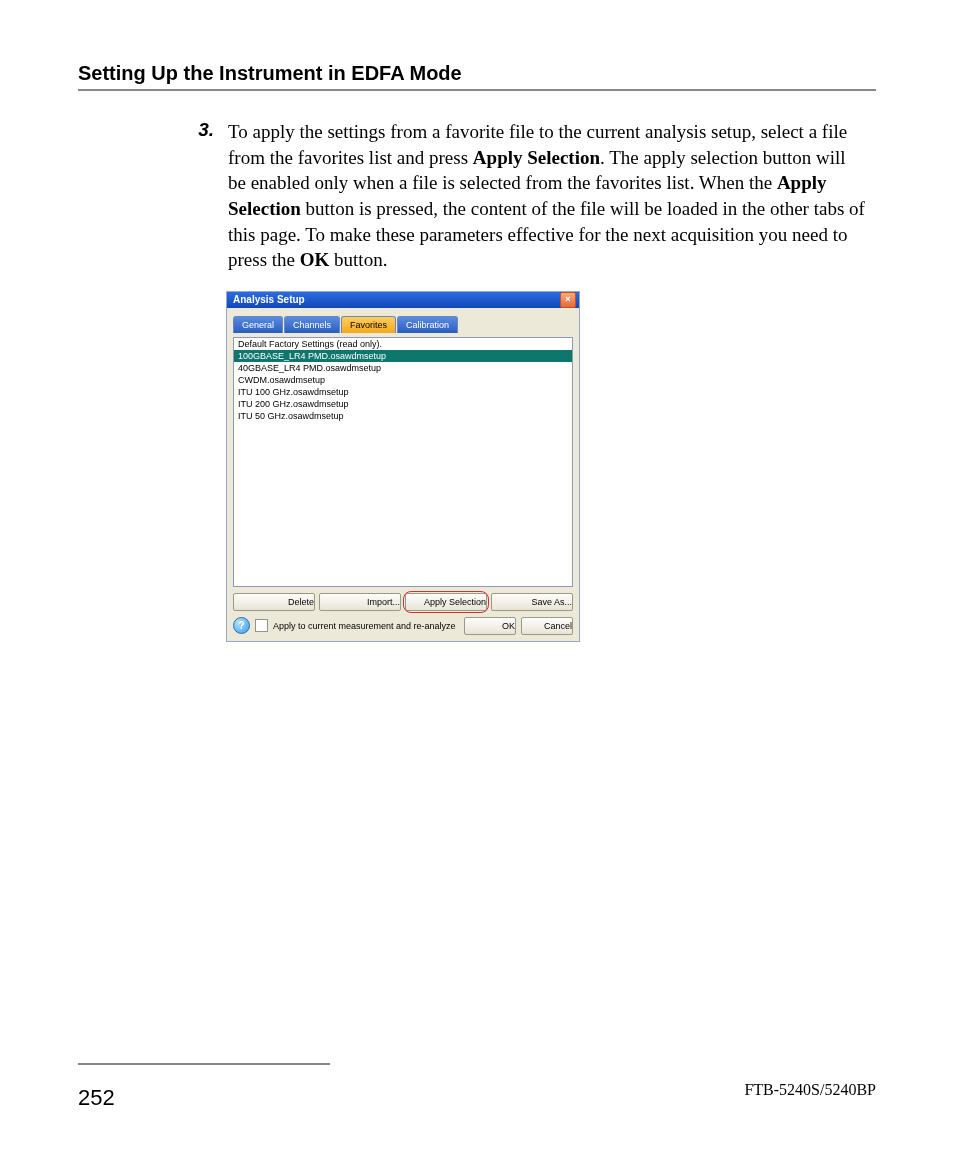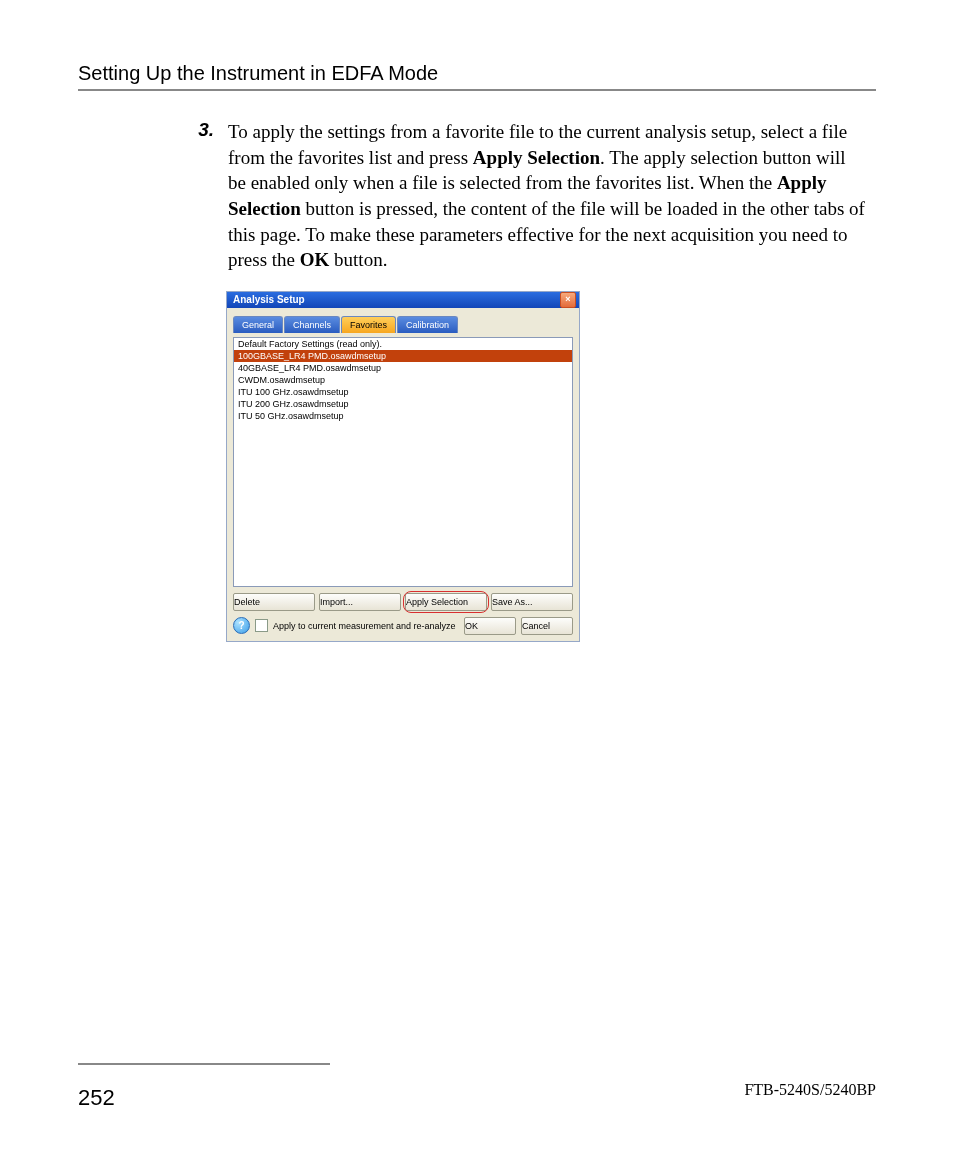--- a/index.html
+++ b/index.html
@@ -1,38 +1,38 @@
 <!DOCTYPE html>
 <html><head>
 <meta charset="utf-8">
 <style>
   html,body{margin:0;padding:0;background:#fff;font-family:Georgia,"Times New Roman",serif;color:#000}
   .page{width:954px;height:1159px;position:relative;box-sizing:border-box;padding:62px 78px 0 78px}
-  .hdr-title{font-family:Arial,Helvetica,sans-serif;font-weight:normal;font-size:20px;margin:0 0 4px 0}
+  .hdr-title{font-family:Arial,Helvetica,sans-serif;font-weight:bold;font-size:20px;margin:0 0 4px 0}
   .hdr-sub{font-style:italic;font-size:18px;margin:0 0 10px 0}
   .hdr-rule{border:none;border-top:2px solid #888;margin:0 0 28px 0}
   .step{display:flex;align-items:flex-start;margin-left:100px;margin-right:10px}
   .step-num{font-family:Arial,Helvetica,sans-serif;font-weight:bold;font-style:italic;font-size:19px;width:36px;text-align:right;padding-right:14px;flex:none}
   .step-body{font-size:19px;line-height:1.35}
   .step-body b{font-family:Georgia,serif;font-weight:bold}
   
   .dlg-wrap{margin:18px 0 0 148px;width:352px;border:1px solid #96a8c8}
   .titlebar{height:16px;background:linear-gradient(to bottom,#2a6de0,#1246b8);display:flex;align-items:center;padding:0 3px;font:bold 10px Tahoma,Arial,sans-serif;color:#fff}
   .title-txt{flex:1;padding-left:3px}
   .close{width:14px;height:14px;background:linear-gradient(to bottom,#f7a97c,#e36b3a);border:1px solid #c94e20;border-radius:2px;display:flex;align-items:center;justify-content:center;color:#fff;font:bold 9px Arial;line-height:1}
   .dlg-body{background:#ece9d8;padding:8px 6px 6px 6px;font:9px Tahoma,Arial,sans-serif;color:#000}
   .tabs{display:flex;gap:0;margin-bottom:4px}
   .tab{padding:3px 8px;border:1px solid #6a88c0;border-bottom:none;border-radius:3px 3px 0 0;font:9px Tahoma,Arial;color:#fff;background:linear-gradient(to bottom,#5a8ce0,#2a5cc0);margin-right:1px}
   .tab.active{background:linear-gradient(to bottom,#ffcf5a,#f7a720);color:#000}
   .listbox{background:#fff;border:1px solid #8a9ab8;height:248px;overflow:hidden}
   .li{padding:1px 4px;white-space:nowrap;font:9px Tahoma,Arial}
-  .li.sel{background:#c2410c;color:#fff}
+  .li.sel{background:#0f766e;color:#fff}
   .btnrow{display:flex;gap:4px;margin-top:6px}
   .btnrow .dbtn{flex:1}
-  .dbtn{background:linear-gradient(to bottom,#fdfdfb,#e8e4d6);border:1px solid #9a9a88;border-radius:2px;font:9px Tahoma,Arial;text-align:left;padding:3px 0}
+  .dbtn{background:linear-gradient(to bottom,#fdfdfb,#e8e4d6);border:1px solid #9a9a88;border-radius:2px;font:9px Tahoma,Arial;text-align:right;padding:3px 0}
   .apply-hl{position:relative}
   .apply-hl::after{content:"";position:absolute;left:-3px;right:-3px;top:-3px;bottom:-3px;border:1px solid #d83030;border-radius:8px;pointer-events:none}
   .botrow{display:flex;align-items:center;margin-top:6px;gap:5px}
   .help{width:15px;height:15px;border-radius:50%;background:radial-gradient(circle at 30% 30%,#aee3ff,#3a9de8);border:1px solid #2a6db8;display:flex;align-items:center;justify-content:center;color:#fff;font:bold 10px Arial}
   .chk{width:11px;height:11px;border:1px solid #8a9a88;background:#fff}
   .chklbl{font:9px Tahoma,Arial;flex:1}
   .botrow .dbtn{width:50px;flex:none}
   
   .foot-rule{position:absolute;left:78px;width:252px;bottom:86px;border:none;border-top:2px solid #888}
   .pg-num{position:absolute;left:78px;bottom:48px;font-family:Arial,Helvetica,sans-serif;font-weight:normal;font-size:22px}

